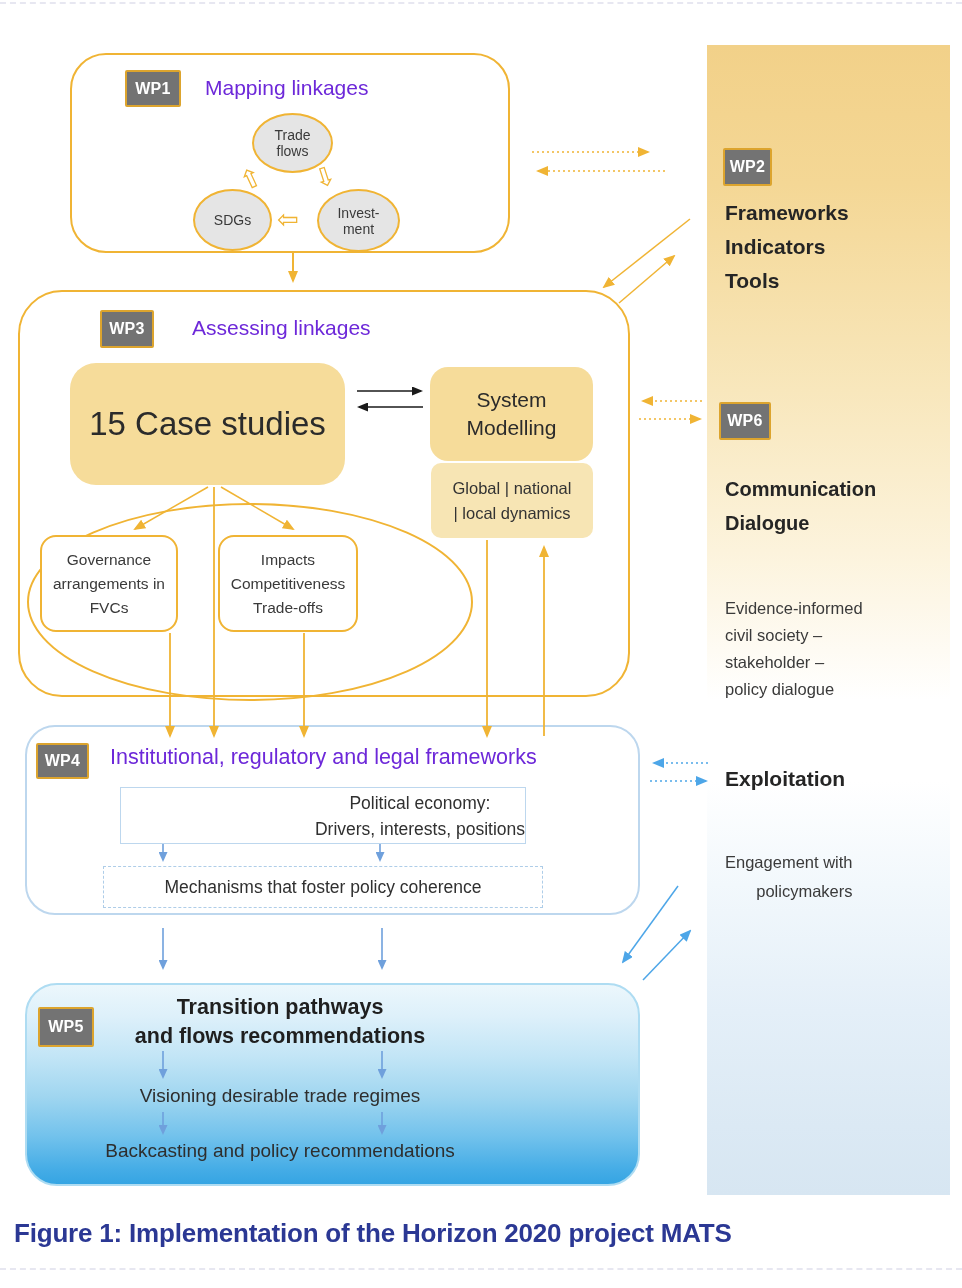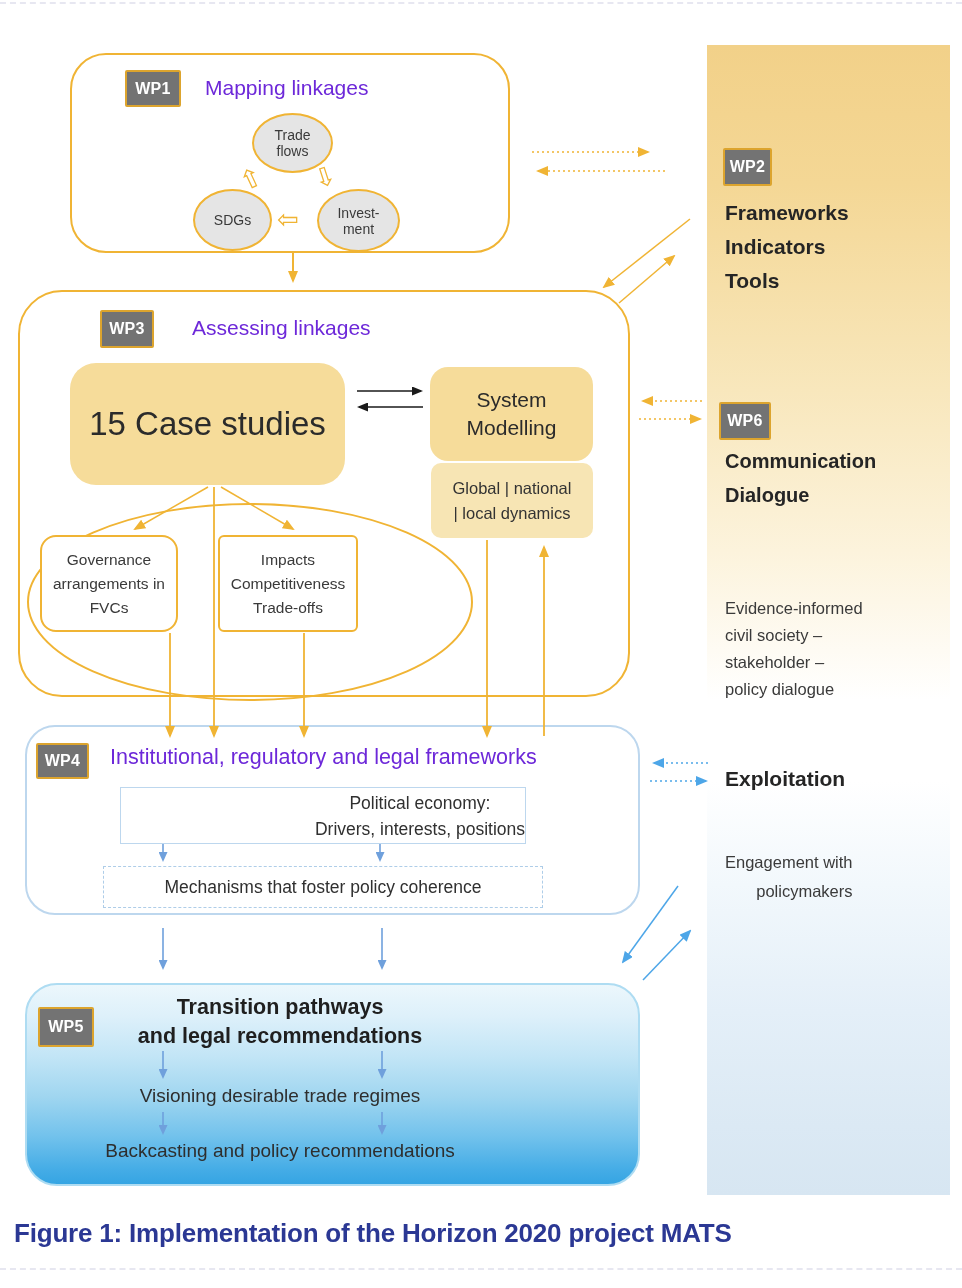--- a/index.html
+++ b/index.html
@@ -49,21 +49,21 @@
   </div>
   <div class="abs z2 panel-bold" style="left:725px;top:196px;">
     <span style="display:block">Frameworks</span>
     <span style="display:block">Indicators</span>
     <span style="display:block">Tools</span>
   </div>
 
   <div class="badge z2" style="left:719px;top:402px;width:52px;height:38px;">
     <span>WP6</span>
   </div>
-  <div class="abs z2 panel-bold" style="left:725px;top:444px;font-size:20px;">
+  <div class="abs z2 panel-bold" style="left:725px;top:472px;font-size:20px;">
     <span style="display:block">Communication</span>
     <span style="display:block">Dialogue</span>
   </div>
   <div class="abs z2 panel-reg" style="left:725px;top:595px;">
     <span style="display:block">Evidence-informed</span>
     <span style="display:block">civil society –</span>
     <span style="display:block">stakeholder –</span>
     <span style="display:block">policy dialogue</span>
   </div>
 
@@ -111,21 +111,21 @@
   </div>
   <div class="fillbox z2" style="left:431px;top:463px;width:162px;height:75px;border-radius:10px;background:#F7E5B4;">
     <span style="font-size:16.5px;line-height:25px;color:#333;">
       <span style="display:block">Global | national</span>
       <span style="display:block">| local dynamics</span>
     </span>
   </div>
   <div class="ybox z2" style="left:40px;top:535px;width:138px;height:97px;border-radius:16px;display:flex;align-items:center;justify-content:center;text-align:center;">
     <span style="font-size:15.5px;line-height:24px;width:120px;color:#3a3a3a;">Governance arrangements in FVCs</span>
   </div>
-  <div class="ybox z2" style="left:218px;top:535px;width:140px;height:97px;border-radius:6px;display:flex;align-items:center;justify-content:center;text-align:center;">
+  <div class="ybox z2" style="left:218px;top:535px;width:140px;height:97px;border-radius:16px;display:flex;align-items:center;justify-content:center;text-align:center;">
     <span style="font-size:15.5px;line-height:24px;width:124px;color:#3a3a3a;">Impacts Competitiveness Trade-offs</span>
   </div>
 
   <div class="abs z1" style="left:25px;top:725px;width:615px;height:190px;border:2px solid #BDD7EE;border-radius:30px;box-sizing:border-box;background:#fff;"></div>
   <div class="badge z2" style="left:36px;top:743px;width:53px;height:36px;">
     <span>WP4</span>
   </div>
   <div class="title z2" style="left:110px;top:745px;font-size:21.5px;">
     <span>Institutional, regulatory and legal frameworks</span>
   </div>
@@ -139,21 +139,21 @@
     <span style="font-size:17.5px;">Mechanisms that foster policy coherence</span>
   </div>
 
   <div class="abs z1" style="left:25px;top:983px;width:615px;height:203px;border:2px solid #AEDCF2;border-radius:32px;box-sizing:border-box;
        background:linear-gradient(180deg,#ECF7FC 0%,#DDF0FA 16%,#C2E5F6 36%,#A0D6F0 56%,#72C2EC 76%,#44ACE6 93%,#35A5E3 100%);"></div>
   <div class="badge z2" style="left:38px;top:1007px;width:56px;height:40px;">
     <span>WP5</span>
   </div>
   <div class="abs z2" style="left:40px;top:993px;width:480px;text-align:center;font-weight:bold;font-size:21.5px;color:#1f1f1f;line-height:29px;">
     <span style="display:block">Transition pathways</span>
-    <span style="display:block">and legal recommendations</span>
+    <span style="display:block">and flows recommendations</span>
   </div>
   <div class="abs z2" style="left:40px;top:1085px;width:480px;text-align:center;font-size:19px;color:#2e2e2e;">
     <span>Visioning desirable trade regimes</span>
   </div>
   <div class="abs z2" style="left:40px;top:1140px;width:480px;text-align:center;font-size:19px;color:#2e2e2e;">
     <span>Backcasting and policy recommendations</span>
   </div>
 
   <div id="caption" style="left:14px;top:1218px;">
     <span>Figure 1: Implementation of the Horizon 2020 project MATS</span>

